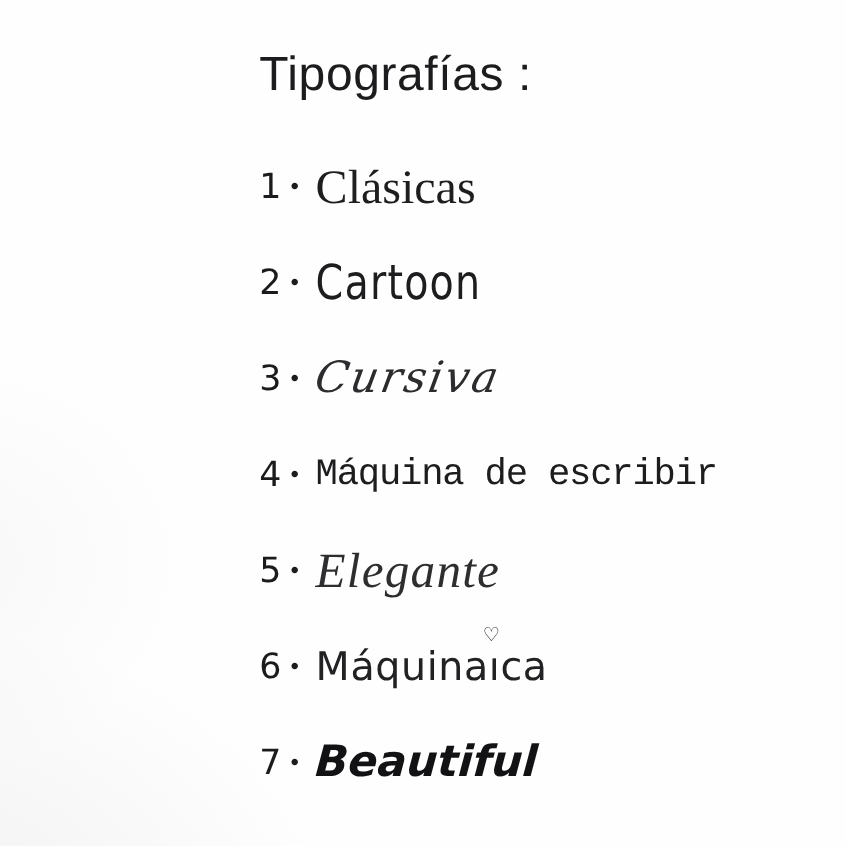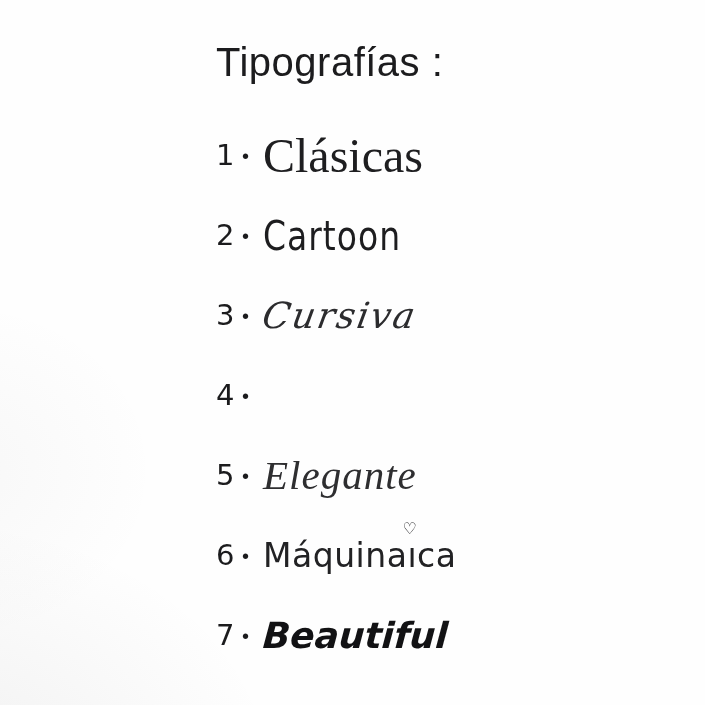--- a/index.html
+++ b/index.html
@@ -36,21 +36,21 @@
   .marker{
     font-size:20px;
     line-height:1;
     margin:2px 14px 0 0;
     color:#1b1b1d;
   }
   .label{white-space:nowrap;display:inline-block;}
   
   .f-clasicas{
     font-family:"Liberation Serif", serif;
-    font-size:48px;
+    font-size:40px;
     color:#1e1e20;
   }
   
   .f-cartoon{
     font-family:"DejaVu Sans", sans-serif;
     font-size:33px;
     letter-spacing:1px;
     transform:scaleY(1.22);
     transform-origin:left center;
     color:#1d1d1f;
@@ -130,20 +130,21 @@
 
       <div class="row">
         <span class="num">3</span>
         <span class="marker">•</span>
         <span class="label f-cursiva">Cursiva</span>
       </div>
 
       <div class="row">
         <span class="num">4</span>
         <span class="marker">•</span>
+        <span class="label f-maquina">Máquina de escribir</span>
       </div>
 
       <div class="row">
         <span class="num">5</span>
         <span class="marker">•</span>
         <span class="label f-elegante">Elegante</span>
       </div>
 
       <div class="row">
         <span class="num">6</span>

